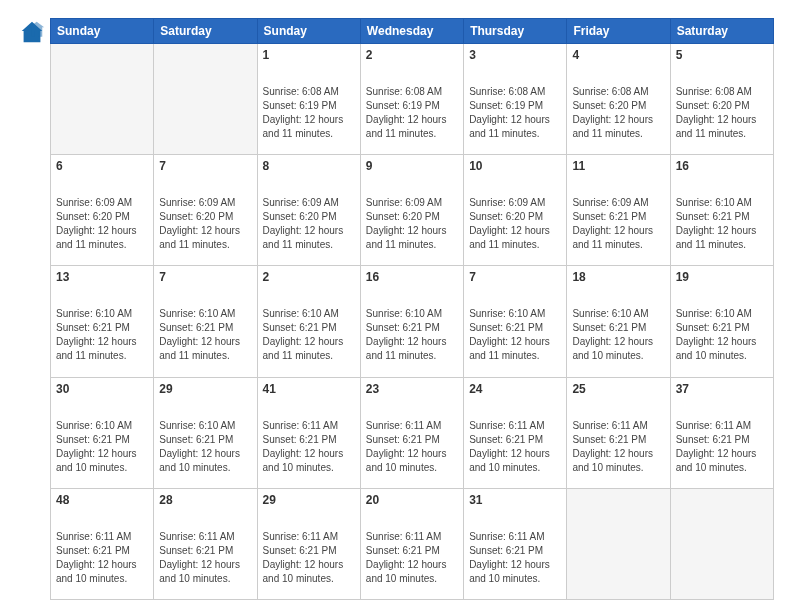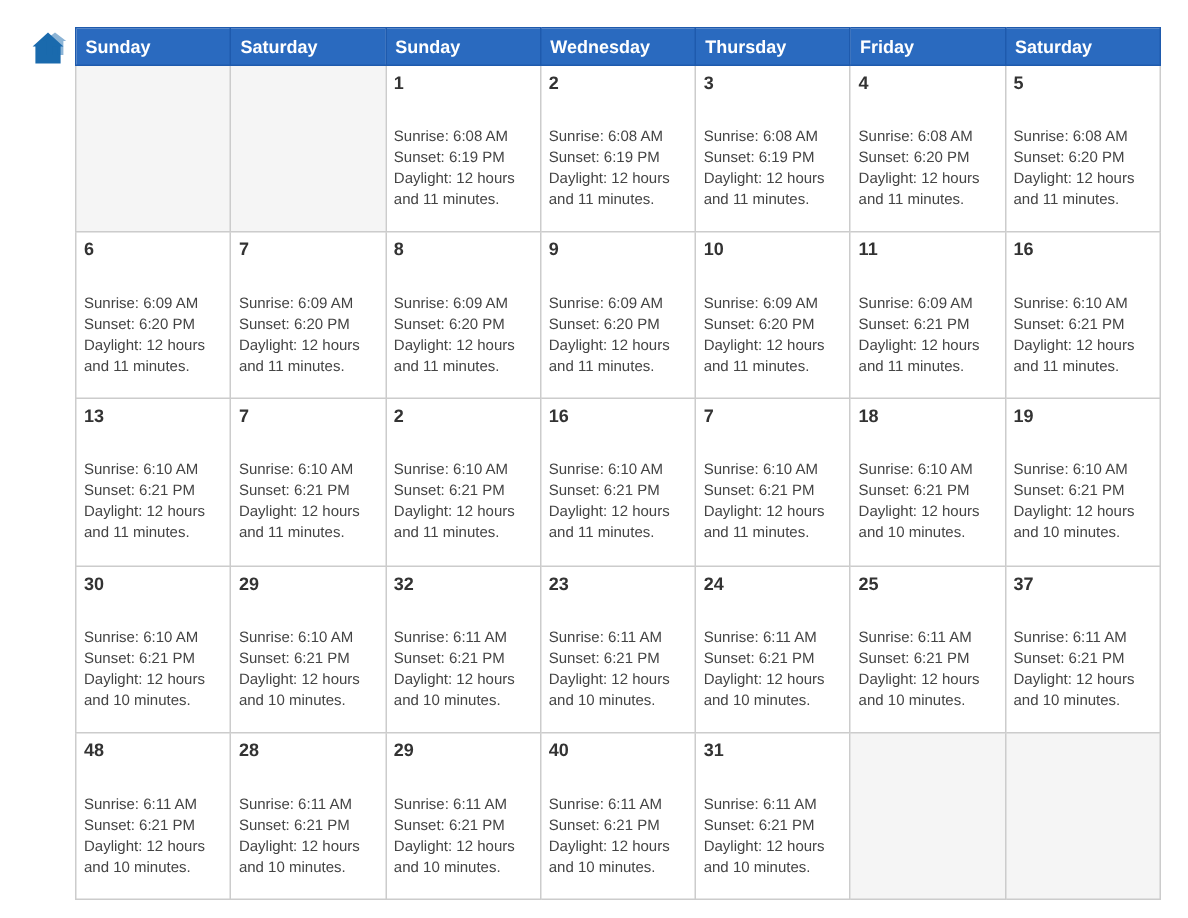--- a/index.html
+++ b/index.html
@@ -256,21 +256,21 @@
 Sunset: 6:21 PM
 Daylight: 12 hours and 10 minutes.</div>
           </td>
           <td>
             <span class="day-num">29</span>
             <div class="day-info" style="white-space: pre-line;">Sunrise: 6:10 AM
 Sunset: 6:21 PM
 Daylight: 12 hours and 10 minutes.</div>
           </td>
           <td>
-            <span class="day-num">32</span>
+            <span class="day-num">41</span>
             <div class="day-info" style="white-space: pre-line;">Sunrise: 6:11 AM
 Sunset: 6:21 PM
 Daylight: 12 hours and 10 minutes.</div>
           </td>
           <td>
             <span class="day-num">23</span>
             <div class="day-info" style="white-space: pre-line;">Sunrise: 6:11 AM
 Sunset: 6:21 PM
 Daylight: 12 hours and 10 minutes.</div>
           </td>
@@ -306,21 +306,21 @@
 Sunset: 6:21 PM
 Daylight: 12 hours and 10 minutes.</div>
           </td>
           <td>
             <span class="day-num">29</span>
             <div class="day-info" style="white-space: pre-line;">Sunrise: 6:11 AM
 Sunset: 6:21 PM
 Daylight: 12 hours and 10 minutes.</div>
           </td>
           <td>
-            <span class="day-num">40</span>
+            <span class="day-num">20</span>
             <div class="day-info" style="white-space: pre-line;">Sunrise: 6:11 AM
 Sunset: 6:21 PM
 Daylight: 12 hours and 10 minutes.</div>
           </td>
           <td>
             <span class="day-num">31</span>
             <div class="day-info" style="white-space: pre-line;">Sunrise: 6:11 AM
 Sunset: 6:21 PM
 Daylight: 12 hours and 10 minutes.</div>
           </td>

